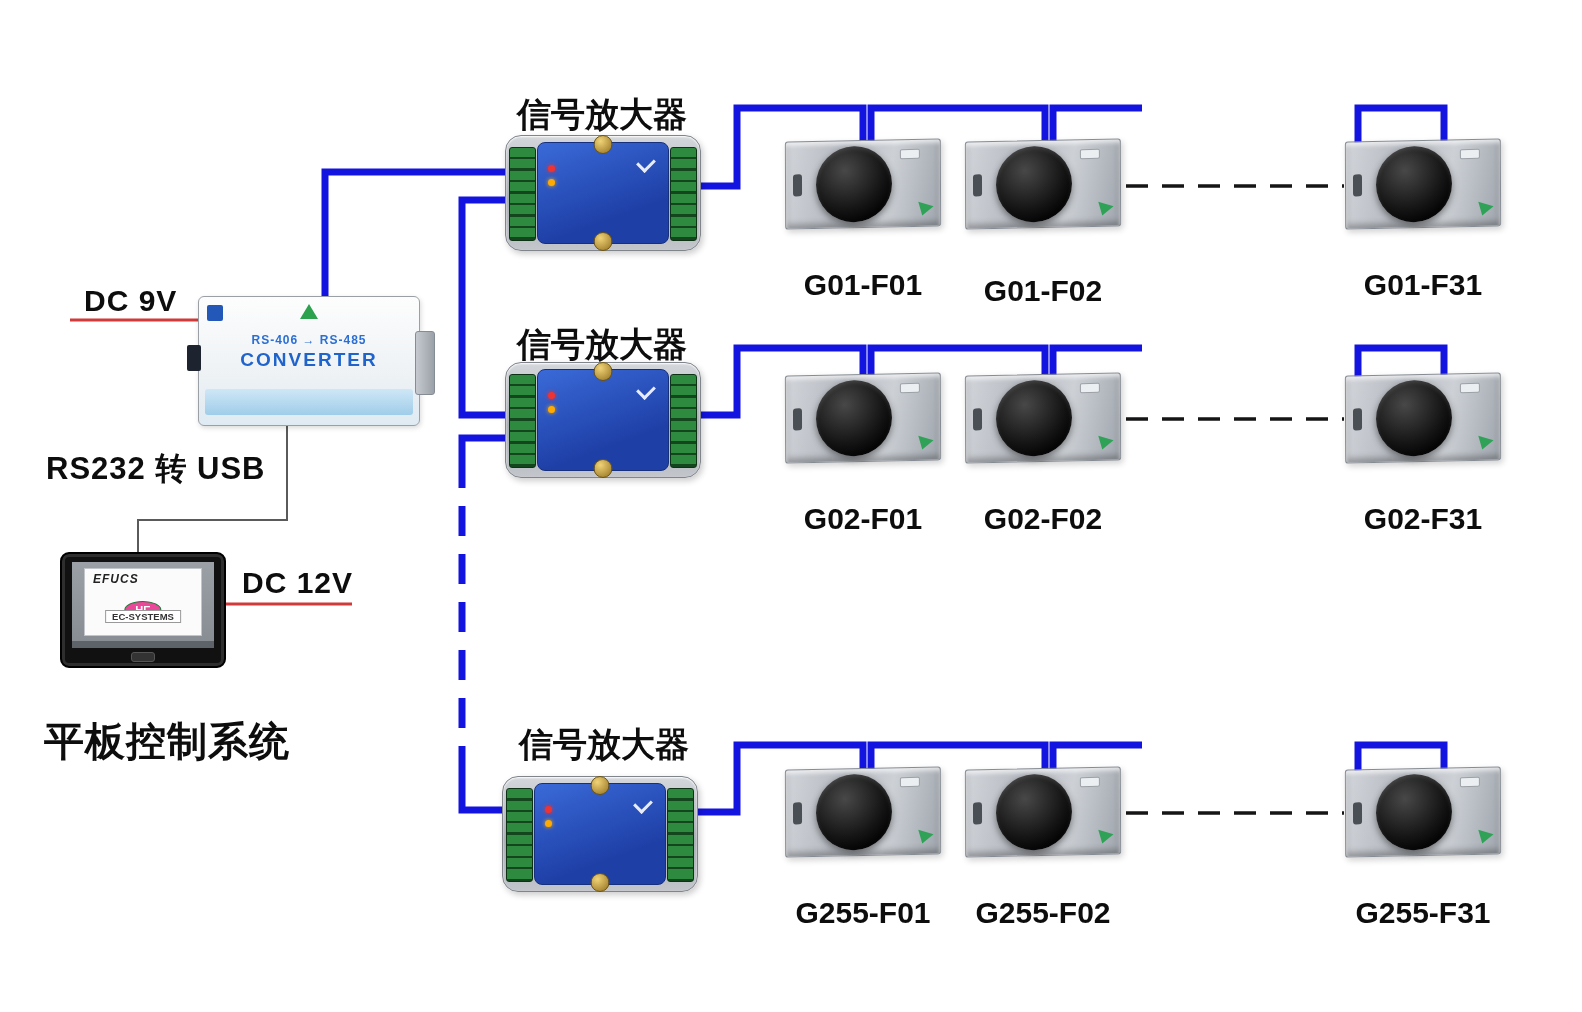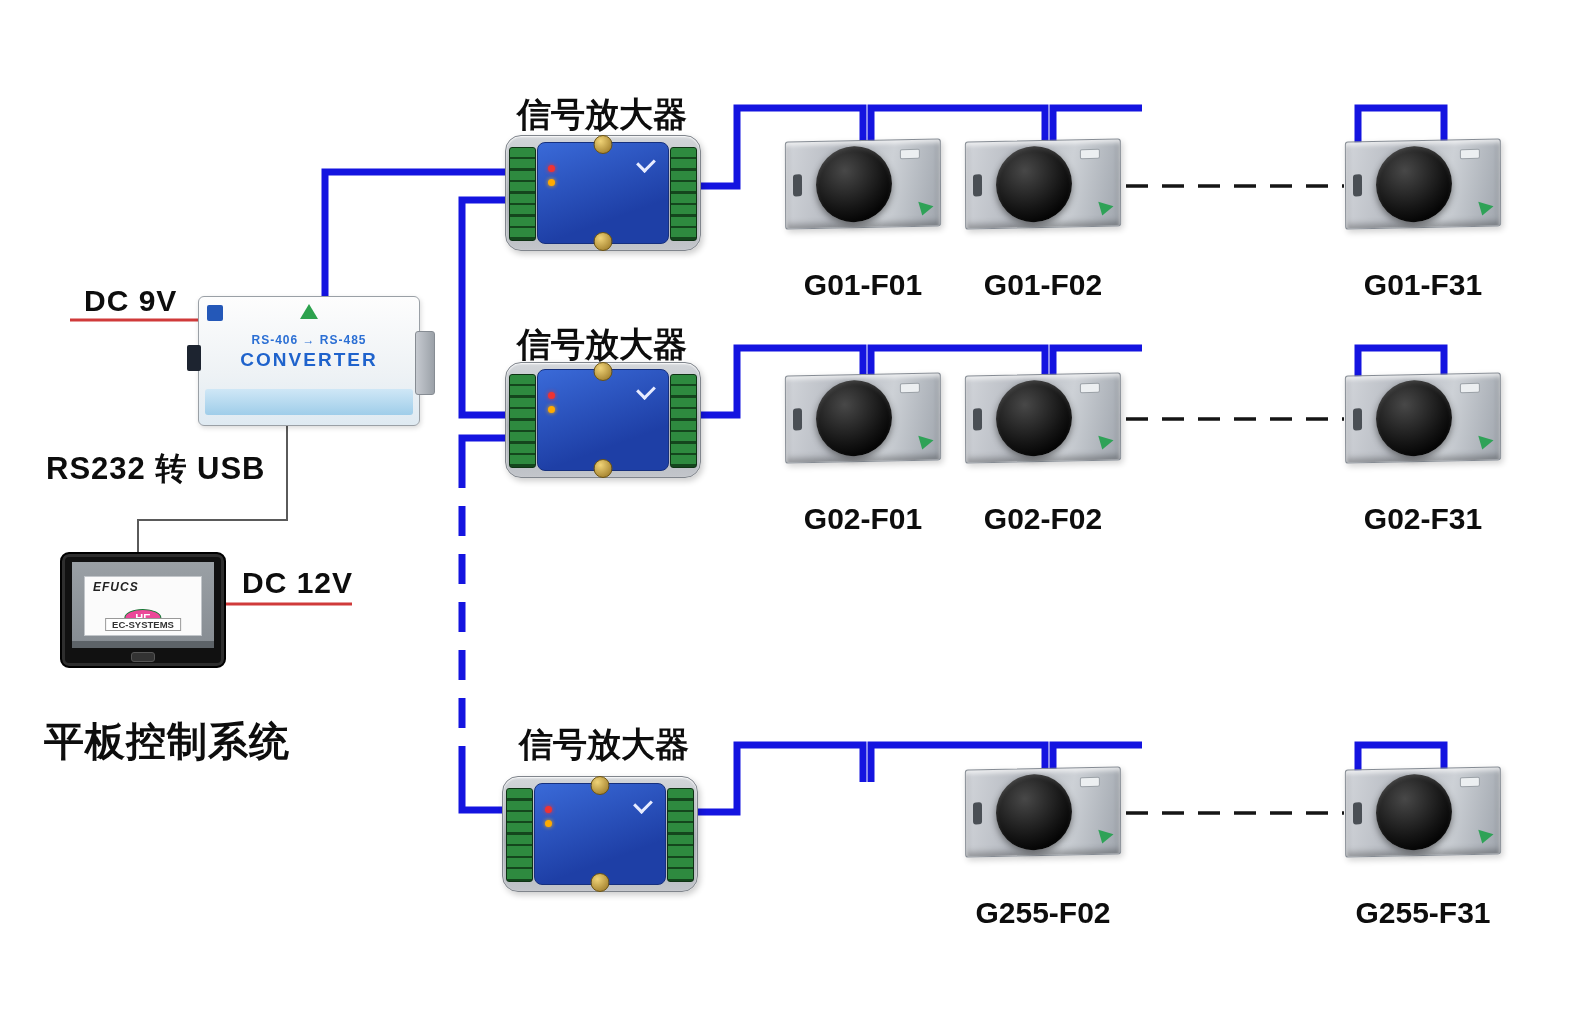--- a/index.html
+++ b/index.html
@@ -78,21 +78,21 @@
   .conv-chip { position:absolute; left:8px; top:8px; width:16px; height:16px; background:#2458b8; border-radius:2px; }
   .conv-jack { position:absolute; left:-12px; top:48px; width:14px; height:26px; background:#1d2430; border-radius:2px; }
   .conv-db9 { position:absolute; right:-16px; top:34px; width:18px; height:62px; border-radius:3px;
     background:linear-gradient(90deg,#c6cad0,#9ba1a8); border:1px solid #868c93; }
   
   .tablet {
     position:absolute; left:60px; top:552px; width:162px; height:112px; z-index:2;
     background:#111; border:2px solid #000; border-radius:9px; box-shadow:inset 0 0 0 3px #2e2e2e;
   }
   .tab-screen { position:absolute; left:10px; right:10px; top:8px; bottom:18px; background:linear-gradient(180deg,#9aa0a5,#868c92); }
-  .tab-panel { position:absolute; left:12px; right:12px; top:6px; bottom:12px; background:#fbfbfb; border:1px solid #c2c6ca;margin-top:8px; }
+  .tab-panel { position:absolute; left:12px; right:12px; top:6px; bottom:12px; background:#fbfbfb; border:1px solid #c2c6ca; }
   .tab-brand { font-style:italic; font-weight:bold; font-size:12px; color:#222; margin:3px 0 0 8px; letter-spacing:1px; }
   .tab-he { position:absolute; left:50%; top:32px; transform:translateX(-50%); background:#ec4899; color:#fff; font-size:11px; font-weight:bold; padding:2px 10px; border-radius:50%; border:1px solid #127a33; }
   .tab-company { position:absolute; left:50%; top:41px; transform:translateX(-50%); background:#fff; border:1px solid #999; font-size:9.5px; font-weight:bold; color:#333; padding:0 6px; white-space:nowrap; }
   .tab-taskbar { position:absolute; left:0; right:0; bottom:0; height:7px; background:#5d6368; }
   .tab-btn { position:absolute; left:50%; bottom:4px; transform:translateX(-50%); width:22px; height:8px; background:#333; border:1px solid #555; border-radius:3px; }
 </style>
 </head>
 <body>
 
 <div class="stage">
@@ -199,21 +199,21 @@
 
   <div class="dev" style="left:786px; top:140px;">
     <div class="plate">
       <div class="horn"></div>
       <div class="slot-left"></div>
       <div class="slot-top"></div>
       <div class="arrow-green"></div>
     </div>
     <div class="dlabel">G01-F01</div>
   </div>
-  <div class="dev" style="left:966px; top:140px;">
+  <div class="dev" style="left:966px; top:140px;gap:6px;">
     <div class="plate">
       <div class="horn"></div>
       <div class="slot-left"></div>
       <div class="slot-top"></div>
       <div class="arrow-green"></div>
     </div>
     <div class="dlabel">G01-F02</div>
   </div>
   <div class="dev" style="left:1346px; top:140px;">
     <div class="plate">
@@ -246,20 +246,29 @@
   <div class="dev" style="left:1346px; top:374px;">
     <div class="plate">
       <div class="horn"></div>
       <div class="slot-left"></div>
       <div class="slot-top"></div>
       <div class="arrow-green"></div>
     </div>
     <div class="dlabel">G02-F31</div>
   </div>
 
+  <div class="dev" style="left:786px; top:768px;">
+    <div class="plate">
+      <div class="horn"></div>
+      <div class="slot-left"></div>
+      <div class="slot-top"></div>
+      <div class="arrow-green"></div>
+    </div>
+    <div class="dlabel">G255-F01</div>
+  </div>
   <div class="dev" style="left:966px; top:768px;">
     <div class="plate">
       <div class="horn"></div>
       <div class="slot-left"></div>
       <div class="slot-top"></div>
       <div class="arrow-green"></div>
     </div>
     <div class="dlabel">G255-F02</div>
   </div>
   <div class="dev" style="left:1346px; top:768px;">

